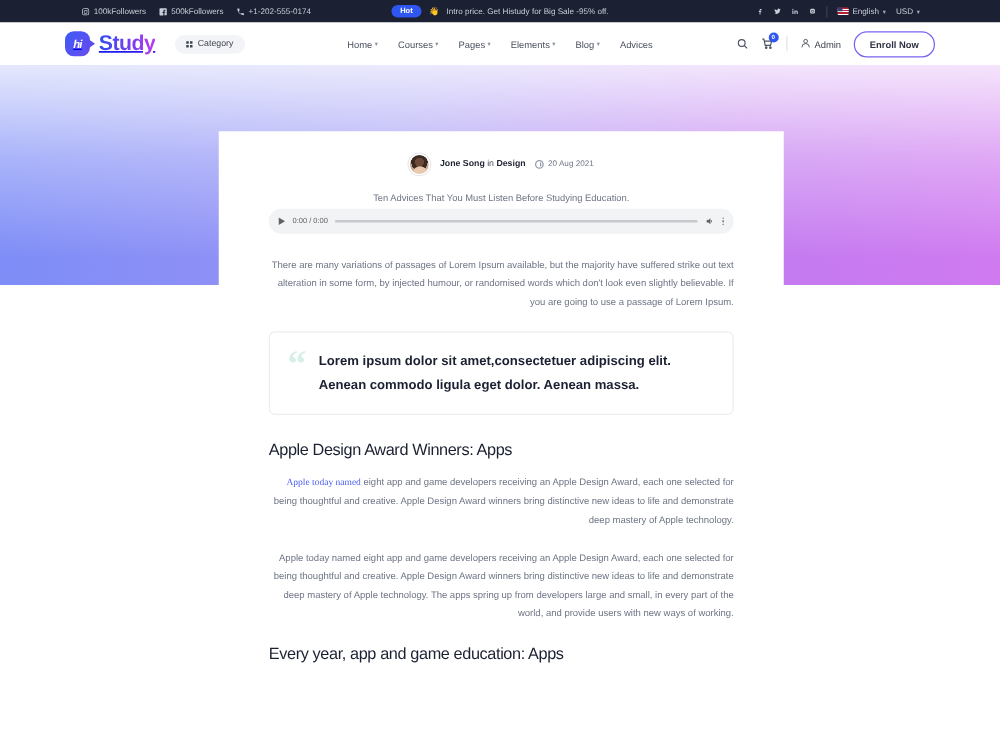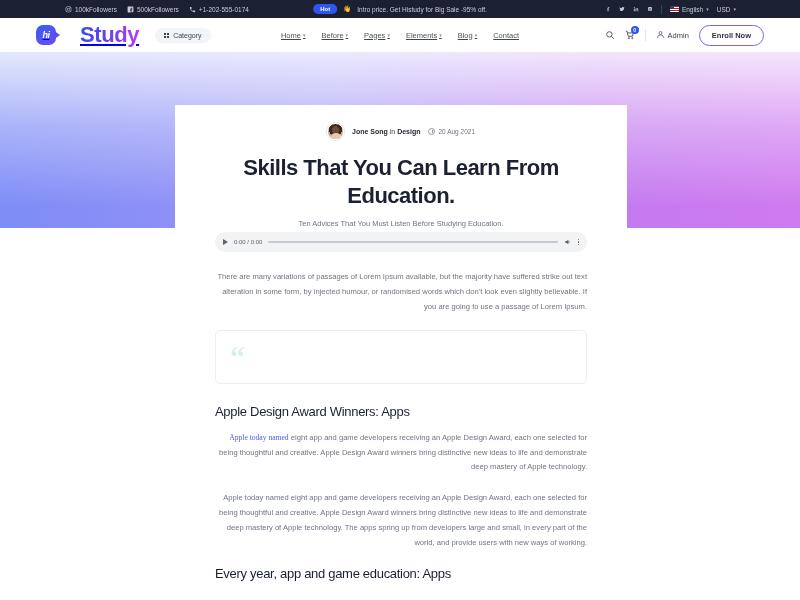--- a/index.html
+++ b/index.html
@@ -63,21 +63,21 @@
   }
   .caret { font-size: 5px; opacity: .8; }
   .tb-icon svg { display:block; fill: #c9cdd8; }
 
   
   .header {
     height: 34px;
     background: #fff;
     display: flex;
     align-items: center;
-    padding: 0 36px;
+    padding: 0 52px;
     position: relative;
     z-index: 5;
   }
   .brand { display: flex; align-items: center; gap: 8px; }
   .logo-wrap { display: flex; align-items: center; gap: 2px; }
   .logo-mark {
     width: 20px; height: 20px; border-radius: 7px;
     background: linear-gradient(135deg,#3b5bf5 0%,#6a4cf0 100%);
     display: flex; align-items: center; justify-content: center;
     position: relative;
@@ -87,37 +87,37 @@
     letter-spacing: -.5px; line-height: 1;
   }
   .logo-tri {
     position: absolute; right: -4px; top: 50%; transform: translateY(-50%);
     width: 0; height: 0;
     border-top: 5px solid transparent;
     border-bottom: 5px solid transparent;
     border-left: 7px solid #5b4cf0;
   }
   .logo-text {
-    font-size: 22px; font-weight: bold; letter-spacing: -.4px;
+    font-size: 17px; font-weight: bold; letter-spacing: -.4px;
     background: linear-gradient(90deg,#2f4df0 0%,#7b3df0 60%,#b93df0 100%);
     -webkit-background-clip: text; background-clip: text; color: transparent;
-    margin-left: 22px;
+    margin-left: 5px;
   }
   .category-pill {
     display: flex; align-items: center; gap: 4px;
     background: #f3f4f8; border-radius: 20px;
     padding: 4px 9px; font-size: 7px; color: #3d4350; font-weight: 500;
     cursor: pointer; margin-left: 8px;
   }
   .grid-icon { display:grid; grid-template-columns:1fr 1fr; gap:1px; }
   .grid-icon i { width:2px; height:2px; background:#3d4350; display:block; }
 
   .mainnav {
     position: absolute; left: 50%; transform: translateX(-50%);
-    display: flex; align-items: center; gap: 16px; text-decoration: underline;
+    display: flex; align-items: center; gap: 16px;
   }
   .nav-item {
     font-size: 7.5px; color: #4b5160; font-weight: 500;
     display: flex; align-items: center; gap: 2px; cursor: pointer; white-space: nowrap;
   }
   .nav-item .chev { font-size: 5px; color:#8a8fa0; }
 
   .header-right {
     margin-left: auto; display: flex; align-items: center; gap: 10px;
   }
@@ -320,37 +320,37 @@
       <span>Category</span>
     </div>
   </div>
 
   <nav class="mainnav">
     <div class="nav-item">
       <span>Home</span>
       <span class="chev">▾</span>
     </div>
     <div class="nav-item">
-      <span>Before</span>
+      <span>Courses</span>
       <span class="chev">▾</span>
     </div>
     <div class="nav-item">
       <span>Pages</span>
       <span class="chev">▾</span>
     </div>
     <div class="nav-item">
       <span>Elements</span>
       <span class="chev">▾</span>
     </div>
     <div class="nav-item">
       <span>Blog</span>
       <span class="chev">▾</span>
     </div>
     <div class="nav-item">
-      <span>Contact</span>
+      <span>Advices</span>
     </div>
   </nav>
 
   <div class="header-right">
     <div class="hr-icon">
       <svg width="10" height="10" viewBox="0 0 24 24" stroke-width="2.2">
           <circle cx="10.5" cy="10.5" r="6.5"></circle>
           <line x1="15.5" y1="15.5" x2="21" y2="21"></line>
         </svg>
     </div>
@@ -386,21 +386,20 @@
       <b>Jone Song</b>
       <span>in</span>
       <b>Design</b>
     </span>
     <span class="meta-date">
       <i class="clock"></i>
       <span>20 Aug 2021</span>
     </span>
   </div>
 
-  <h1 class="post-title">Skills That You Can Learn From Education.</h1>
   <div class="post-sub">Ten Advices That You Must Listen Before Studying Education.</div>
 
   <div class="audio">
     <span class="ap-play"></span>
     <span class="ap-time">0:00 / 0:00</span>
     <span class="ap-bar"></span>
     <span class="ap-vol">
       <svg width="8" height="8" viewBox="0 0 24 24">
           <path d="M4 9v6h4l5 4V5L8 9H4zm12.5 3a4 4 0 00-2.2-3.6v7.2A4 4 0 0016.5 12z"></path>
         </svg>
@@ -409,20 +408,21 @@
         <i></i>
         <i></i>
         <i></i>
       </span>
   </div>
 
   <p class="body-text">There are many variations of passages of Lorem Ipsum available, but the majority have suffered strike out text alteration in some form, by injected humour, or randomised words which don't look even slightly believable. If you are going to use a passage of Lorem Ipsum.</p>
 
   <div class="quote">
     <span class="quote-mark">“</span>
+    <span class="quote-text">Lorem ipsum dolor sit amet,consectetuer adipiscing elit. Aenean commodo ligula eget dolor. Aenean massa.</span>
   </div>
 
   <h2 class="sec-title">Apple Design Award Winners: Apps</h2>
   <p class="body-text"><a href="#">Apple today named</a><span> eight app and game developers receiving an Apple Design Award, each one selected for being thoughtful and creative. Apple Design Award winners bring distinctive new ideas to life and demonstrate deep mastery of Apple technology.</span></p>
   <p class="body-text">Apple today named eight app and game developers receiving an Apple Design Award, each one selected for being thoughtful and creative. Apple Design Award winners bring distinctive new ideas to life and demonstrate deep mastery of Apple technology. The apps spring up from developers large and small, in every part of the world, and provide users with new ways of working.</p>
 
   <h2 class="sec-title">Every year, app and game education: Apps</h2>
 
 </div>
 

